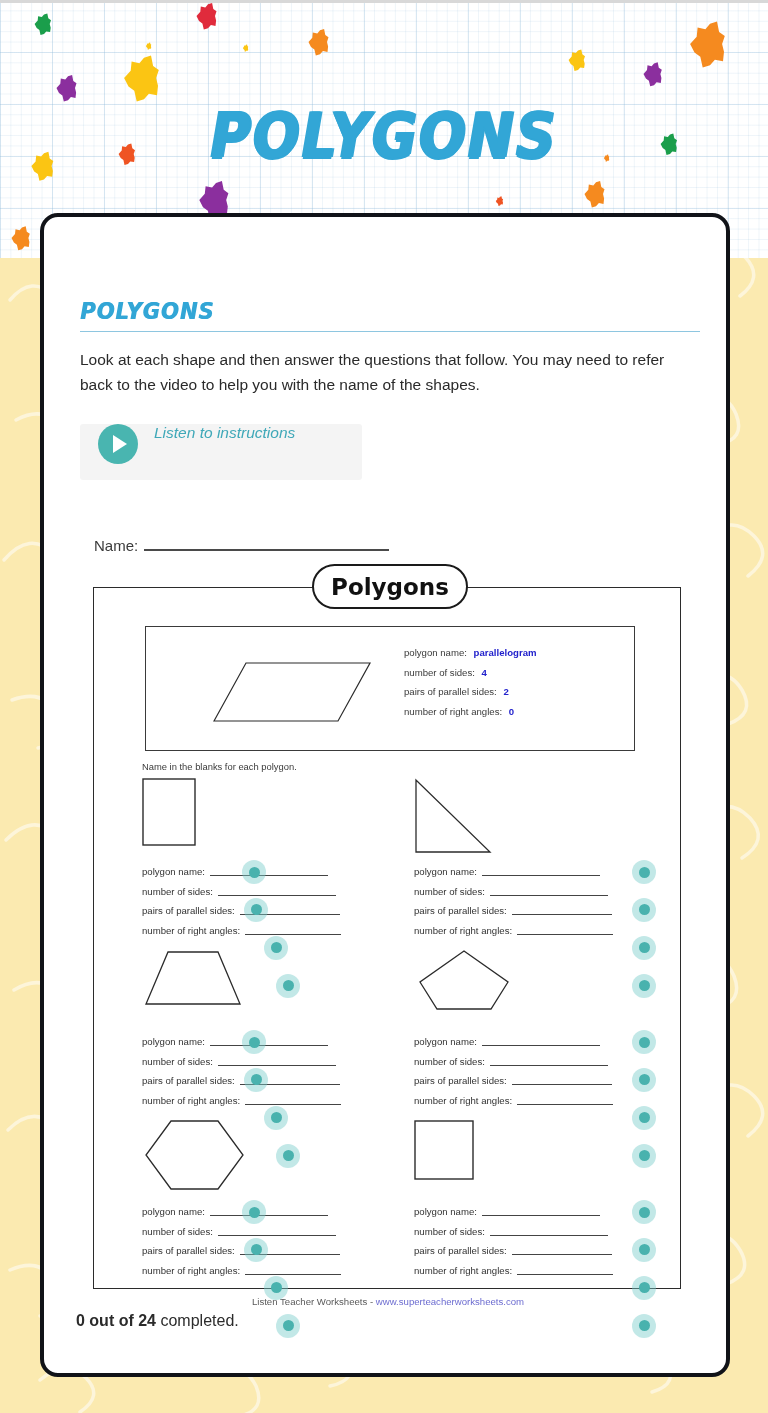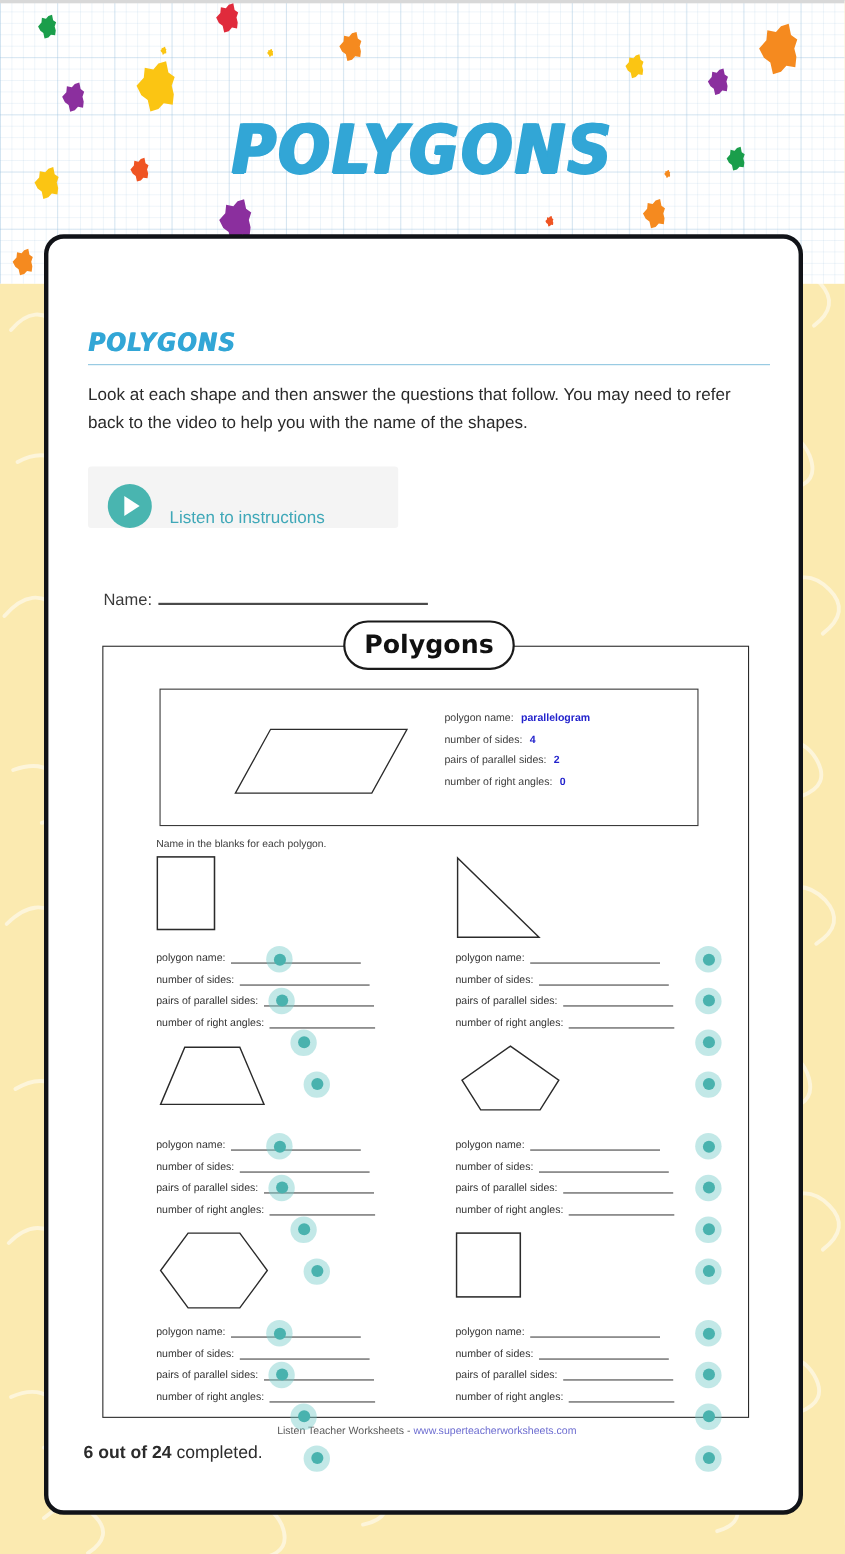--- a/index.html
+++ b/index.html
@@ -107,22 +107,23 @@
   }
 
   
   #listen-button {
     position: absolute;
     left: 36px; top: 207px;
     width: 282px; height: 56px;
     background: #f4f4f4;
     border-radius: 3px;
     display: flex;
-    align-items: flex-end;
+    align-items: flex-start;
     cursor: pointer;
+    font-style: italic;
   }
   #play-icon {
     width: 40px; height: 40px;
     margin-left: 18px;
     border-radius: 50%;
     background: #49b5b0;
     display: flex;
     align-items: center;
     justify-content: center;
     flex: none;
@@ -538,15 +539,15 @@
           </div>
         </div>
       </div>
 
     <div id="ws-footer">
       <span>Listen Teacher Worksheets - </span><span class="url">www.superteacherworksheets.com</span>
     </div>
   </div>
 
   <div id="completed-line">
-    <b>6 out of 24</b><span> completed.</span>
+    <b>0 out of 24</b><span> completed.</span>
   </div>
 </div>
 
 </body></html>

